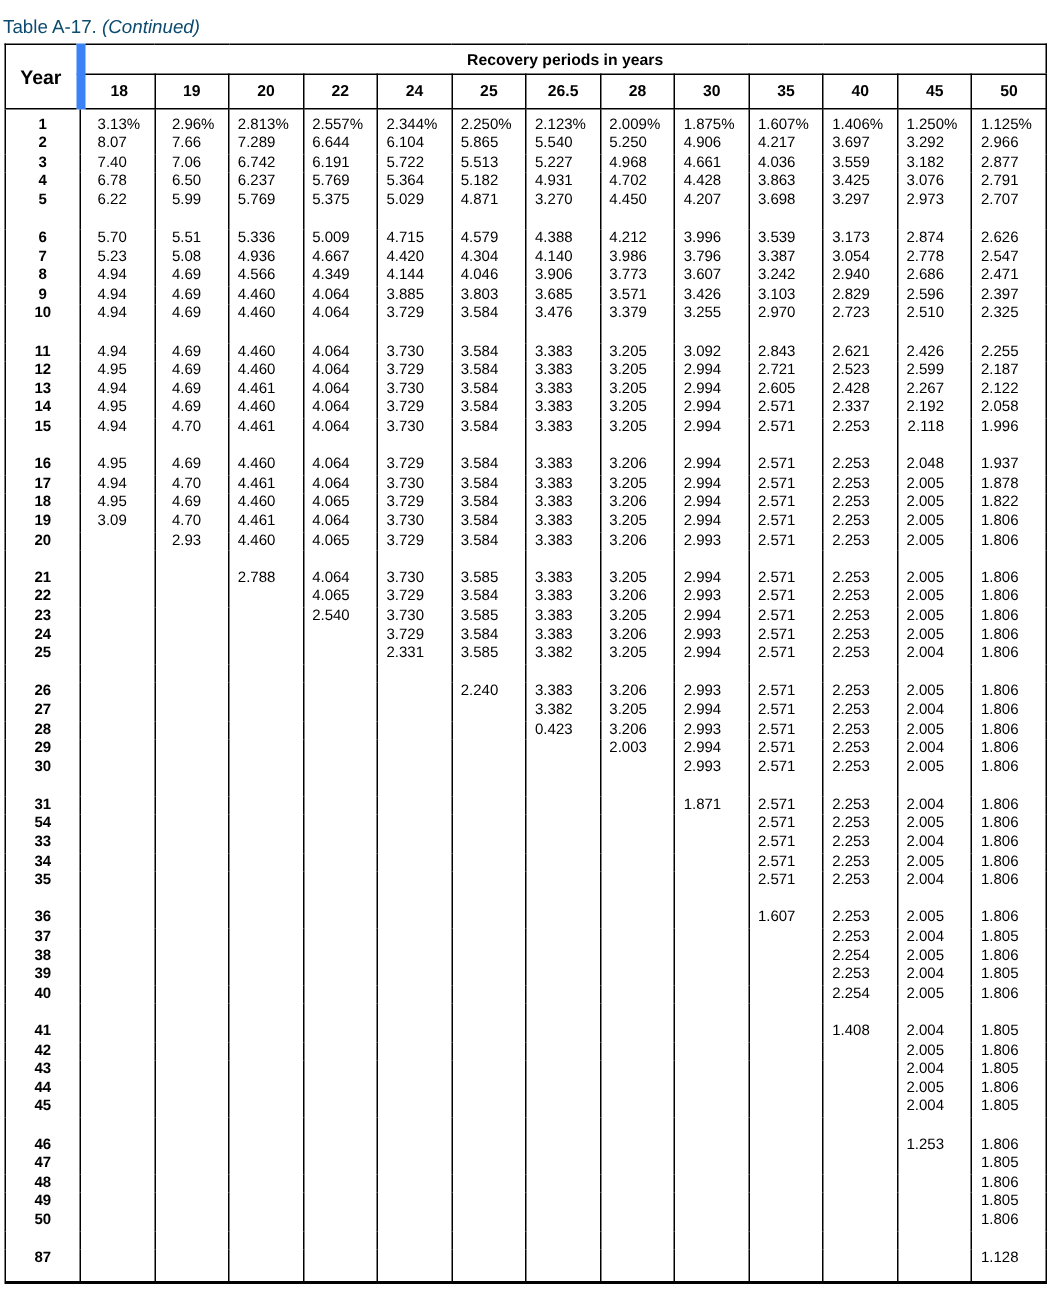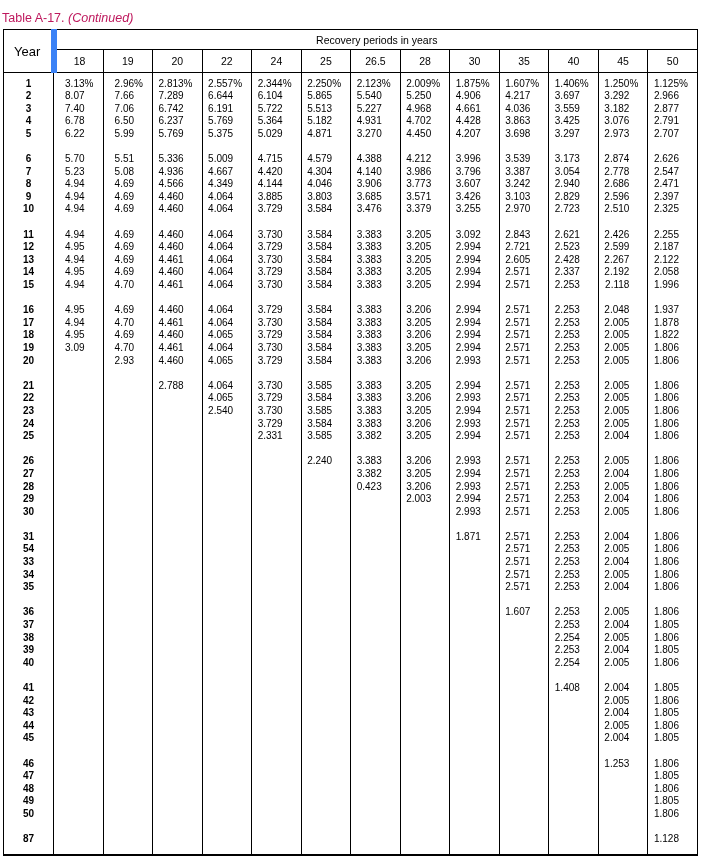--- a/index.html
+++ b/index.html
@@ -11,37 +11,37 @@
     background: #fff;
     overflow: hidden;
     font-family: "Liberation Sans", sans-serif;
     color: #000;
   }
   .doc-title {
     position: absolute;
     left: 2px;
     top: 11px;
     font-size: 12.5px;
-    color: #be185d;
+    color: #0c4a6e;
     white-space: nowrap;
   }
   .doc-title .cont { font-style: italic; }
   table.a17 {
     position: absolute;
     left: 3px;
     top: 29px;
     width: 695px;
     border-collapse: collapse;
     table-layout: fixed;
     border: 1.5px solid #000;
     border-bottom: 2.5px solid #000;
   }
   col.c-year { width: 50px; }
   thead th {
-    font-weight: normal;
+    font-weight: bold;
     padding: 0;
     vertical-align: middle;
   }
   th.yearh {
     font-size: 13px;
     border-right: 6px solid #3b82f6;
     border-bottom: 1px solid #000;
   }
   th.grouph {
     font-size: 10.5px;

